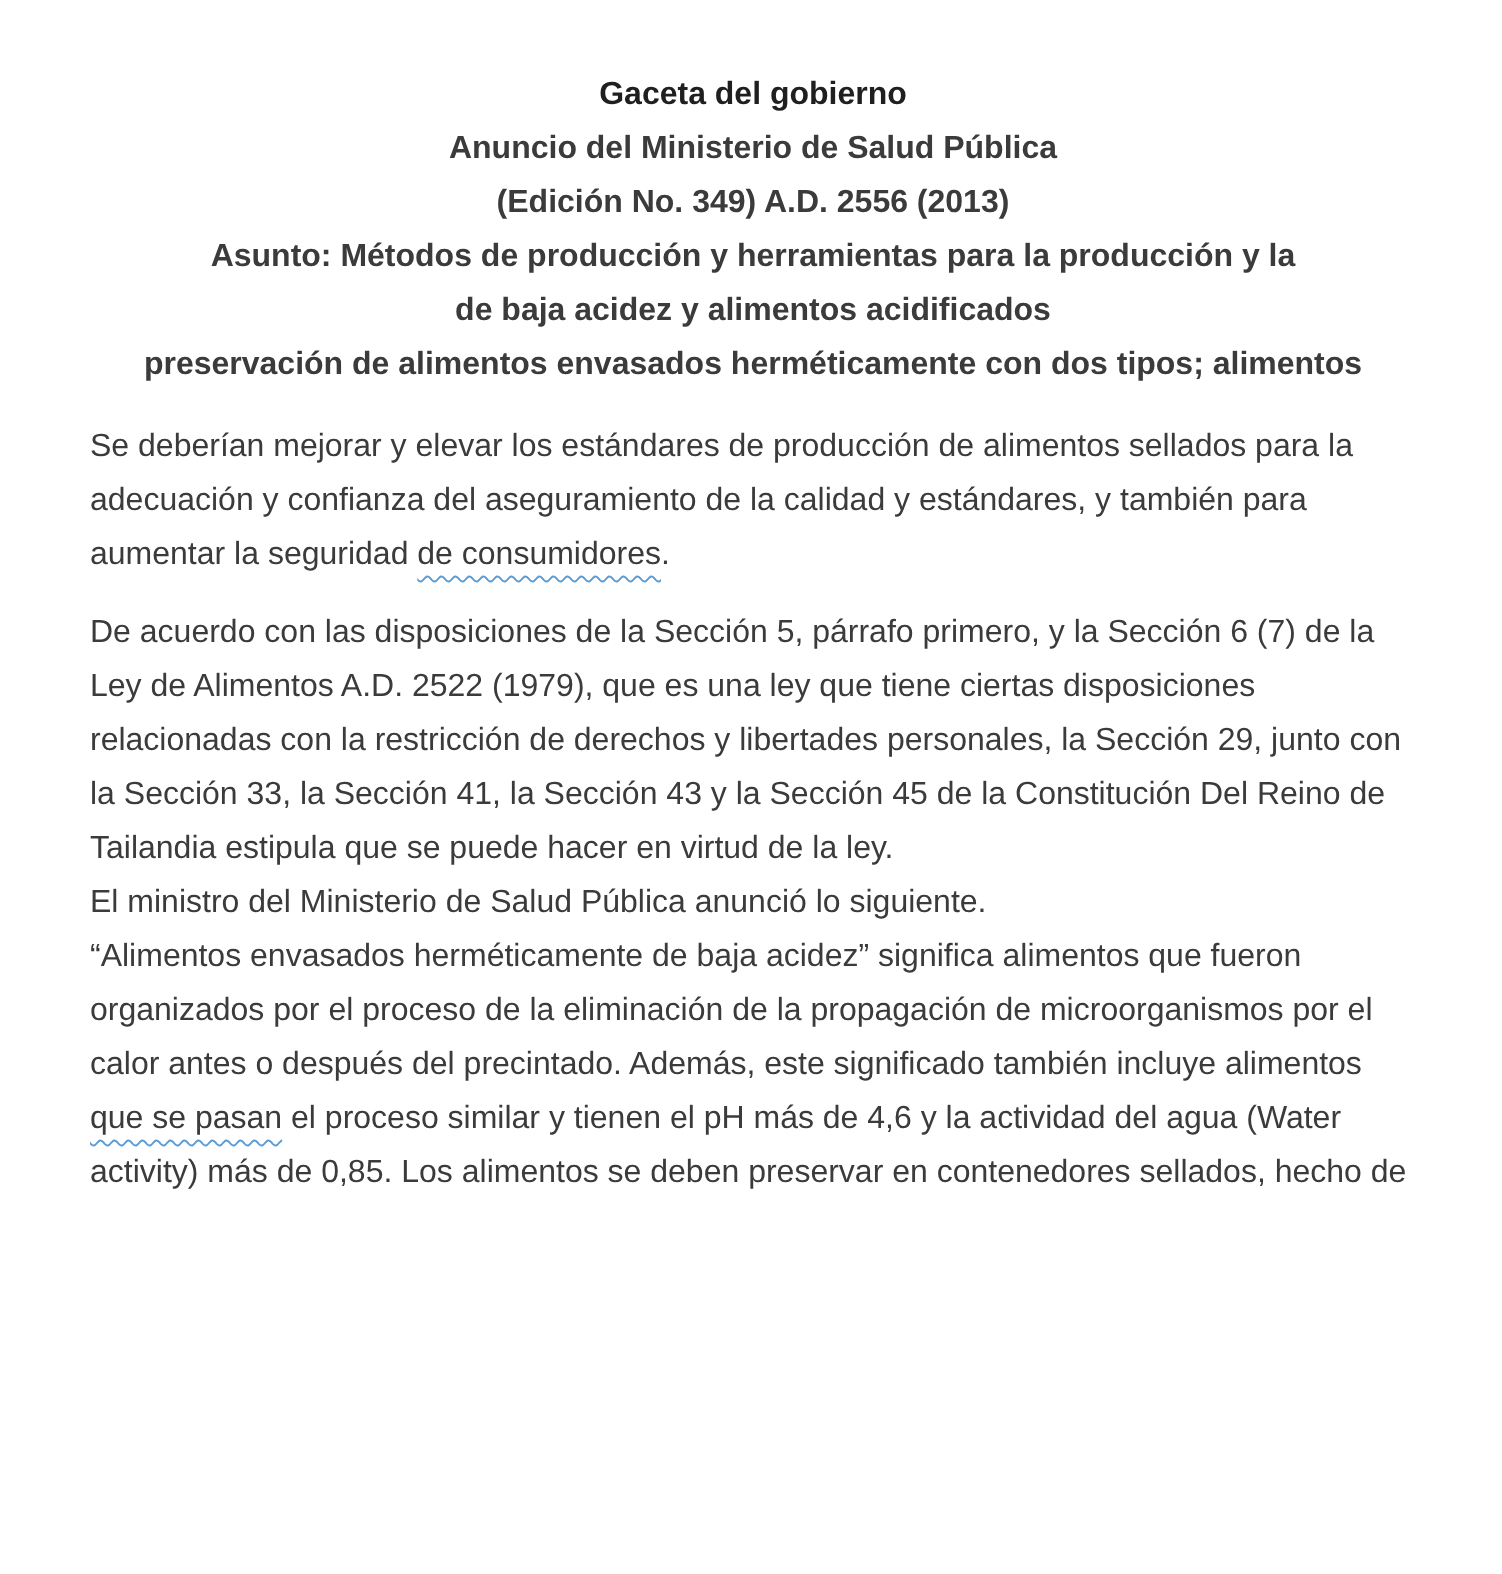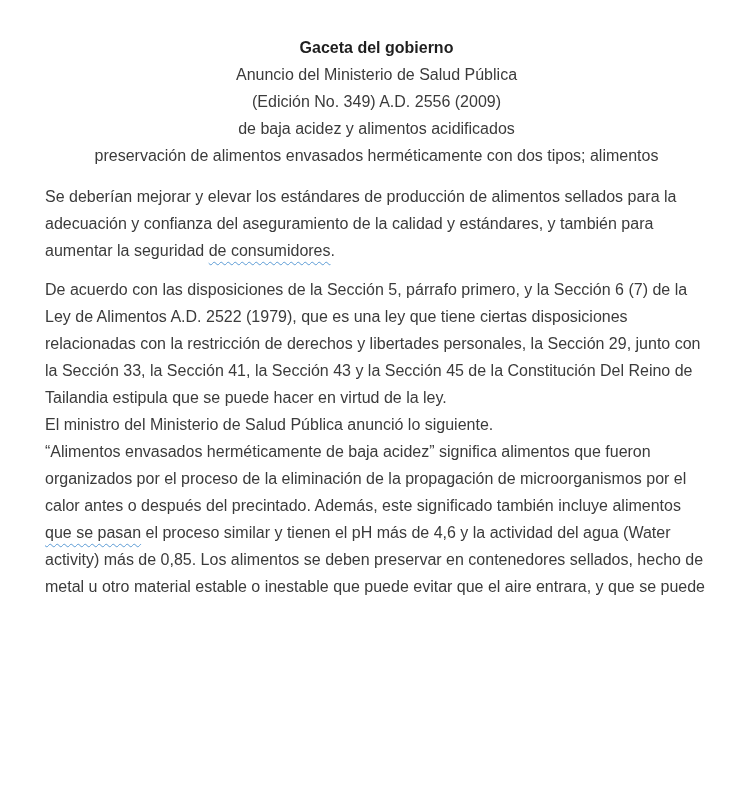--- a/index.html
+++ b/index.html
@@ -19,20 +19,21 @@
     overflow:hidden;
     font-family:"Liberation Sans","DejaVu Sans",sans-serif;
     font-size:16px;
     line-height:27px;
     color:var(--text);
     border-radius:24px;
   }
   .header-line{
     text-align:center;
     white-space:nowrap;
+    font-weight:bold;
   }
   .doc-title{
     text-align:center;
     font-weight:bold;
     color:var(--title);
   }
   .para{margin:0;}
   .space-before{margin-top:14px;}
   .space-before-lg{margin-top:12px;}
   .indent{padding-left:50px;}
@@ -45,21 +46,22 @@
   }
 </style>
 </head>
 <body>
 
 <div class="page">
   <div>
     <div class="doc-title">Gaceta del gobierno</div>
     <div>
         <div class="header-line">Anuncio del Ministerio de Salud Pública</div>
-        <div class="header-line">(Edición No. 349) A.D. 2556 (2009)</div>
+        <div class="header-line">(Edición No. 349) A.D. 2556 (2013)</div>
+        <div class="header-line">Asunto: Métodos de producción y herramientas para la producción y la</div>
         <div class="header-line">de baja acidez y alimentos acidificados</div>
         <div class="header-line">preservación de alimentos envasados herméticamente con dos tipos; alimentos</div>
       </div>
   </div>
   <div>
       <div class="para space-before"><span>Se deberían mejorar y elevar los estándares de producción de alimentos sellados para la adecuación y confianza del aseguramiento de la calidad y estándares, y también para aumentar la seguridad </span><span class="grammar">de consumidores</span><span>.</span></div>
       <div class="para space-before-lg"><span>De acuerdo con las disposiciones de la Sección 5, párrafo primero, y la Sección 6 (7) de la Ley de Alimentos A.D. 2522 (1979), que es una ley que tiene ciertas disposiciones relacionadas con la restricción de derechos y libertades personales, la Sección 29, junto con la Sección 33, la Sección 41, la Sección 43 y la Sección 45 de la Constitución Del Reino de Tailandia estipula que se puede hacer en virtud de la ley.</span></div>
       <div class="para"><span>El ministro del Ministerio de Salud Pública anunció lo siguiente.</span></div>
       <div class="para"><span>“Alimentos envasados herméticamente de baja acidez” significa alimentos que fueron organizados por el proceso de la eliminación de la propagación de microorganismos por el calor antes o después del precintado. Además, este significado también incluye alimentos </span><span class="grammar">que se pasan</span><span> el proceso similar y tienen el pH más de 4,6 y la actividad del agua (Water activity) más de 0,85. Los alimentos se deben preservar en contenedores sellados, hecho de metal u otro material estable o inestable que puede evitar que el aire entrara, y que se puede guardar </span><span class="grammar">a la temperatura</span><span> ambiente.</span></div>
     </div>

